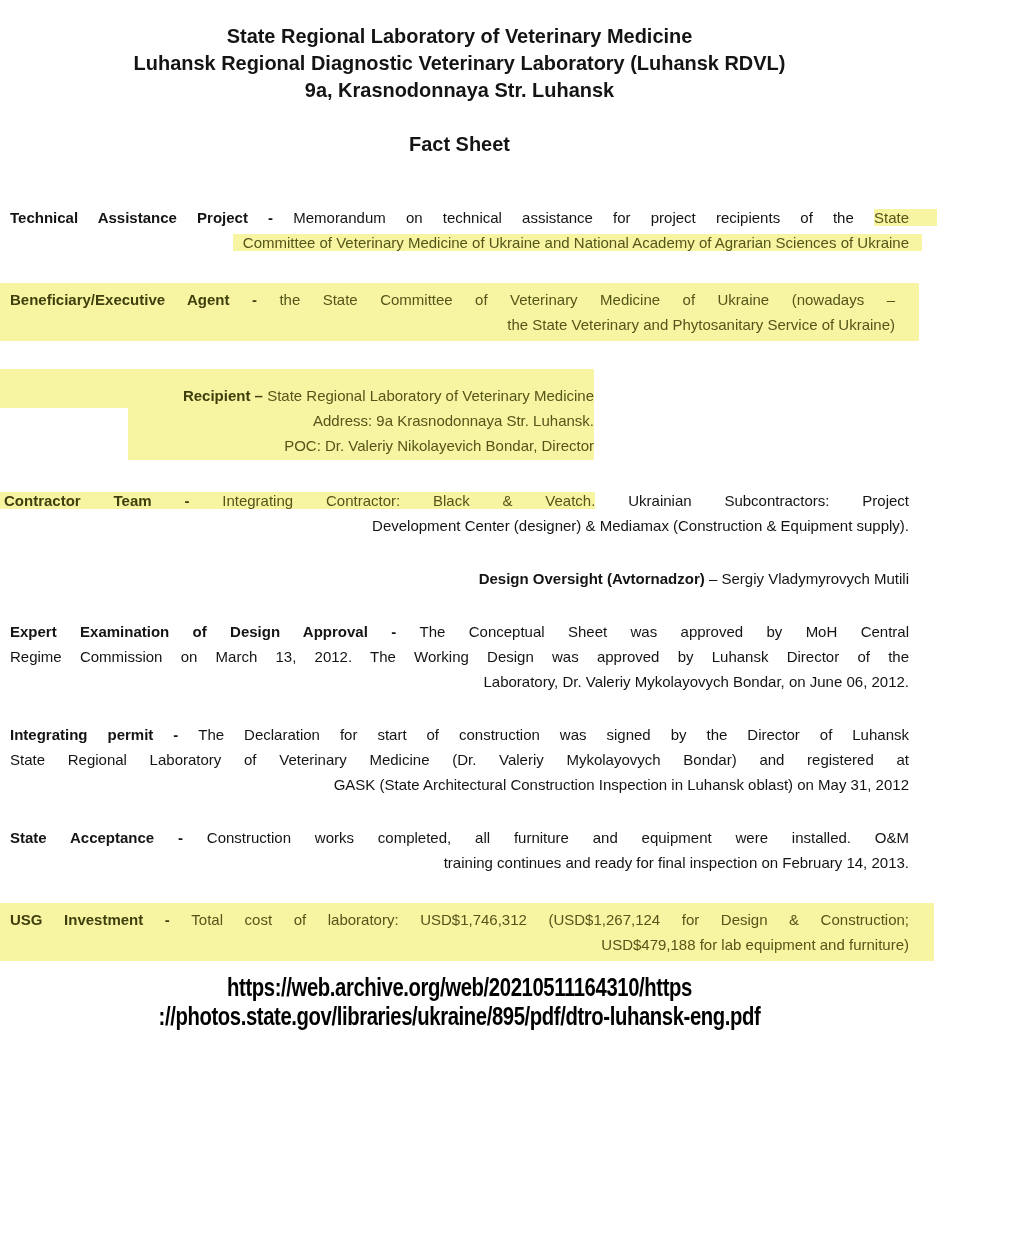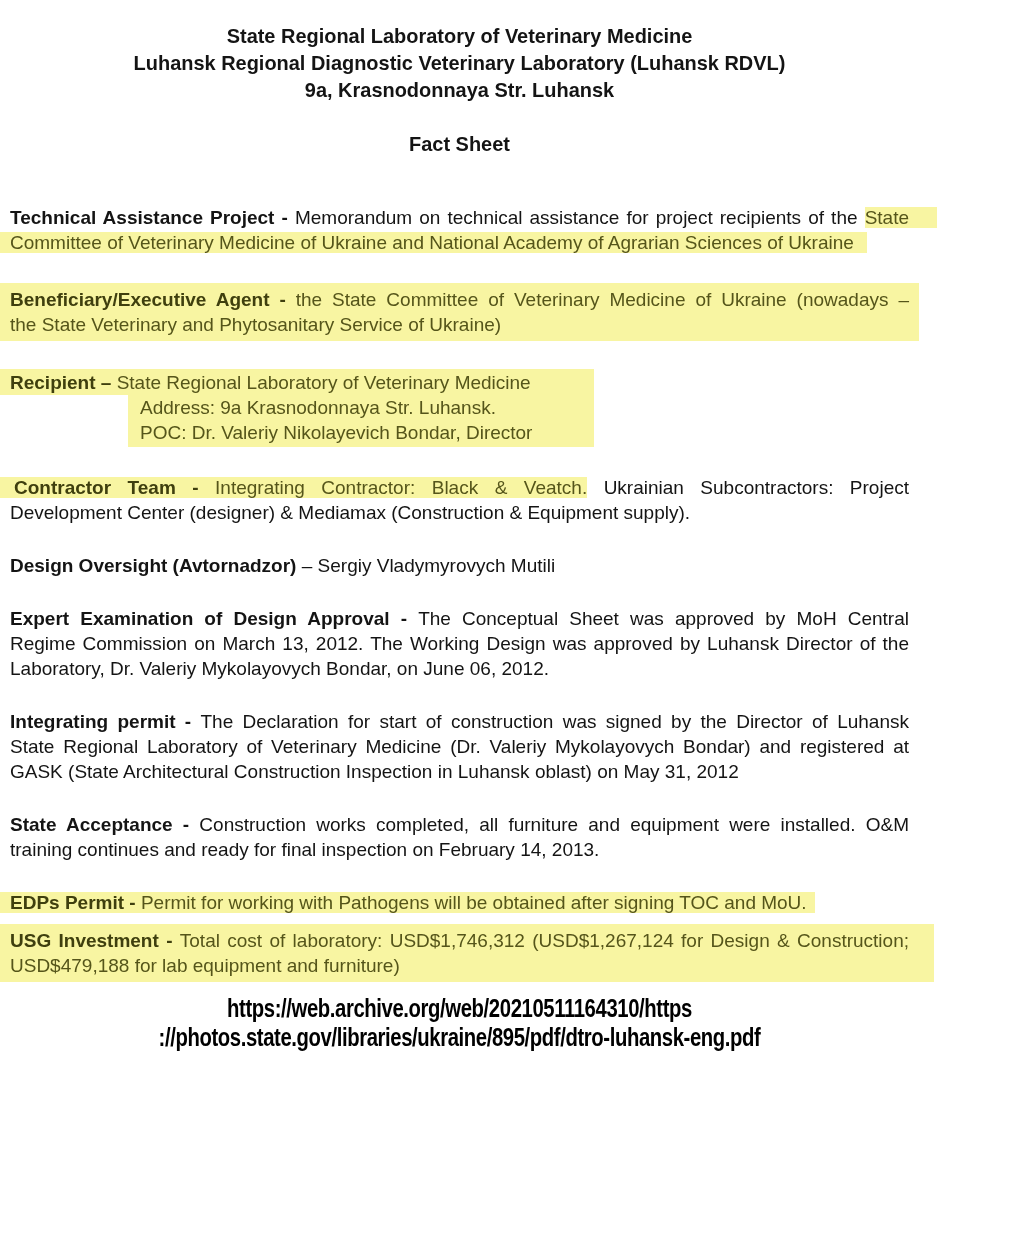--- a/index.html
+++ b/index.html
@@ -27,58 +27,58 @@
     font-size: 21px;
     line-height: 27px;
     transform: scaleX(.95);
   }
   .fact-sheet {
     margin-top: 27px;
   }
   
   .doc-body {
     margin-top: 48px;
-    font-size: 19px;
+    font-size: 15px;
     line-height: 25px;
   }
   .para { margin: 0 0 28px 0; }
-  .line { text-align: left; }
+  .line { text-align: right; }
   .line.j {
     text-align: justify;
     text-align-last: justify;
   }
   .seg.b { font-weight: bold; }
   .seg.h {
     background: var(--hl);
     color: var(--hlt);
   }
   .seg.h.b { color: var(--hltb); }
   
   .hl-block {
     background: var(--hl);
     color: var(--hlt);
     margin-left: -10px;
-    padding: 4px 10px 4px 10px;
+    padding: 4px 24px 4px 10px;
   }
   .hl-block .seg.b { color: var(--hltb); }
   .para-beneficiary { margin-right: -10px; }
   .para-usg-investment { margin-right: -25px; padding-right: 25px; margin-bottom: 12px; }
   .para-edps-permit { margin-bottom: 9px; }
   
   .para-recipient { color: var(--hlt); }
   .para-recipient .seg.b { color: var(--hltb); }
   .para-recipient .line {
     box-sizing: border-box;
     background: var(--hl);
   }
   .para-recipient .line:nth-child(1) {
     margin-left: -10px;
     padding-left: 10px;
     width: 594px;
-    padding-top: 1px;
+    padding-top: 14px;
   }
   .para-recipient .line:nth-child(2),
   .para-recipient .line:nth-child(3) {
     margin-left: 118px;
     padding-left: 12px;
     width: 466px;
   }
   .para-recipient .line:nth-child(3) { padding-bottom: 2px; }
   
   .footer {
@@ -112,43 +112,40 @@
       <div class="para hl-block para-beneficiary">
         <div class="line j"><span class="seg b">Beneficiary/Executive Agent - </span><span class="seg">the State Committee of Veterinary Medicine of Ukraine (nowadays –</span></div>
         <div class="line"><span class="seg">the State Veterinary and Phytosanitary Service of Ukraine)</span></div>
       </div>
       <div class="para para-recipient">
         <div class="line"><span class="seg b">Recipient – </span><span class="seg">State Regional Laboratory of Veterinary Medicine</span></div>
         <div class="line"><span class="seg">Address: 9a Krasnodonnaya Str. Luhansk.</span></div>
         <div class="line"><span class="seg">POC: Dr. Valeriy Nikolayevich Bondar, Director</span></div>
       </div>
       <div class="para">
-        <div class="line j"><span class="seg b h" style="padding-left: 14px; margin-left: -10px;">Contractor Team - </span><span class="seg h">Integrating Contractor: Black &amp; Veatch.</span><span class="seg"> Ukrainian Subcontractors: Project</span></div>
+        <div class="line j"><span class="seg b h" style="padding-left: 4px; margin-left: -10px;">Contractor Team - </span><span class="seg h">Integrating Contractor: Black &amp; Veatch.</span><span class="seg"> Ukrainian Subcontractors: Project</span></div>
         <div class="line"><span class="seg">Development Center (designer) &amp; Mediamax (Construction &amp; Equipment supply).</span></div>
       </div>
       <div class="para">
         <div class="line"><span class="seg b">Design Oversight (Avtornadzor)</span><span class="seg"> – Sergiy Vladymyrovych Mutili</span></div>
       </div>
       <div class="para">
         <div class="line j"><span class="seg b">Expert Examination of Design Approval - </span><span class="seg">The Conceptual Sheet was approved by MoH Central</span></div>
         <div class="line j"><span class="seg">Regime Commission on March 13, 2012. The Working Design was approved by Luhansk Director of the</span></div>
         <div class="line"><span class="seg">Laboratory, Dr. Valeriy Mykolayovych Bondar, on June 06, 2012.</span></div>
       </div>
       <div class="para">
         <div class="line j"><span class="seg b">Integrating permit - </span><span class="seg">The Declaration for start of construction was signed by the Director of Luhansk</span></div>
         <div class="line j"><span class="seg">State Regional Laboratory of Veterinary Medicine (Dr. Valeriy Mykolayovych Bondar) and registered at</span></div>
         <div class="line"><span class="seg">GASK (State Architectural Construction Inspection in Luhansk oblast) on May 31, 2012</span></div>
       </div>
       <div class="para">
         <div class="line j"><span class="seg b">State Acceptance - </span><span class="seg">Construction works completed, all furniture and equipment were installed. O&amp;M</span></div>
         <div class="line"><span class="seg">training continues and ready for final inspection on February 14, 2013.</span></div>
       </div>
-      <div class="para para-edps-permit">
-        <div class="line"><span class="seg b h" style="padding-left: 10px; margin-left: -10px;">EDPs Permit - </span><span class="seg h" style="padding-right: 8px; margin-right: -8px;">Permit for working with Pathogens will be obtained after signing TOC and MoU.</span></div>
-      </div>
       <div class="para hl-block para-usg-investment">
         <div class="line j"><span class="seg b">USG Investment - </span><span class="seg">Total cost of laboratory: USD$1,746,312 (USD$1,267,124 for Design &amp; Construction;</span></div>
         <div class="line"><span class="seg">USD$479,188 for lab equipment and furniture)</span></div>
       </div>
     </div>
 
   <div class="footer">
     <div>https://web.archive.org/web/20210511164310/https</div>
     <div>://photos.state.gov/libraries/ukraine/895/pdf/dtro-luhansk-eng.pdf</div>
   </div>

